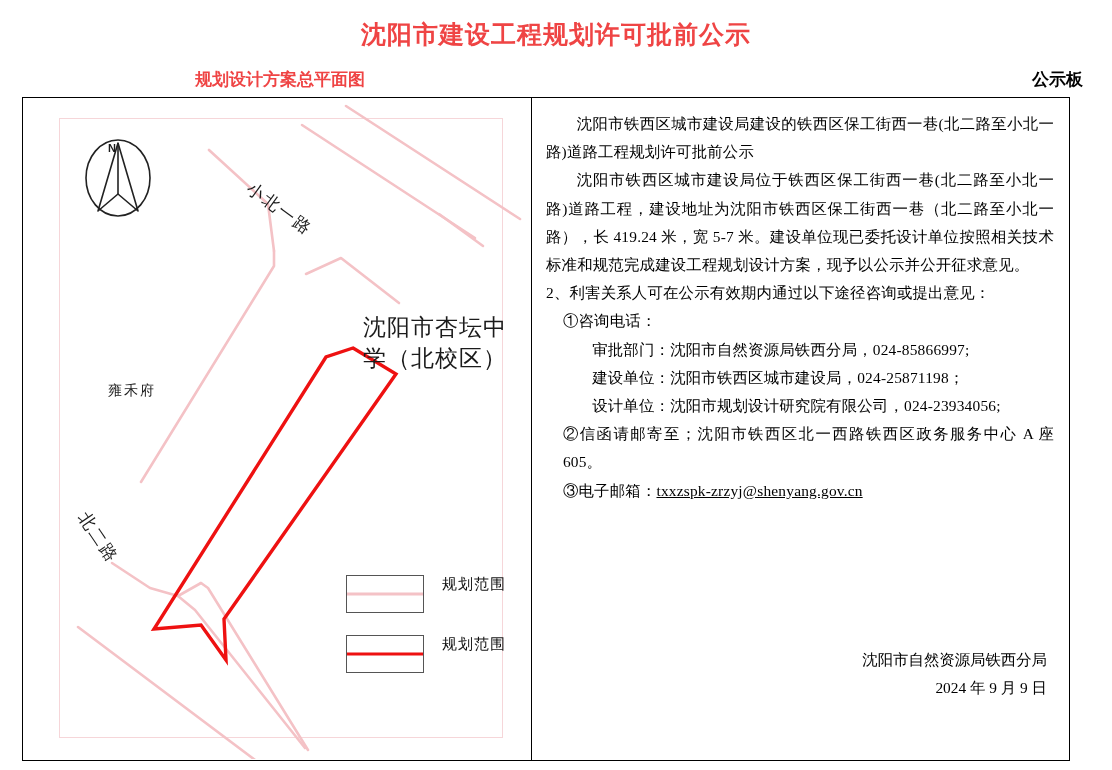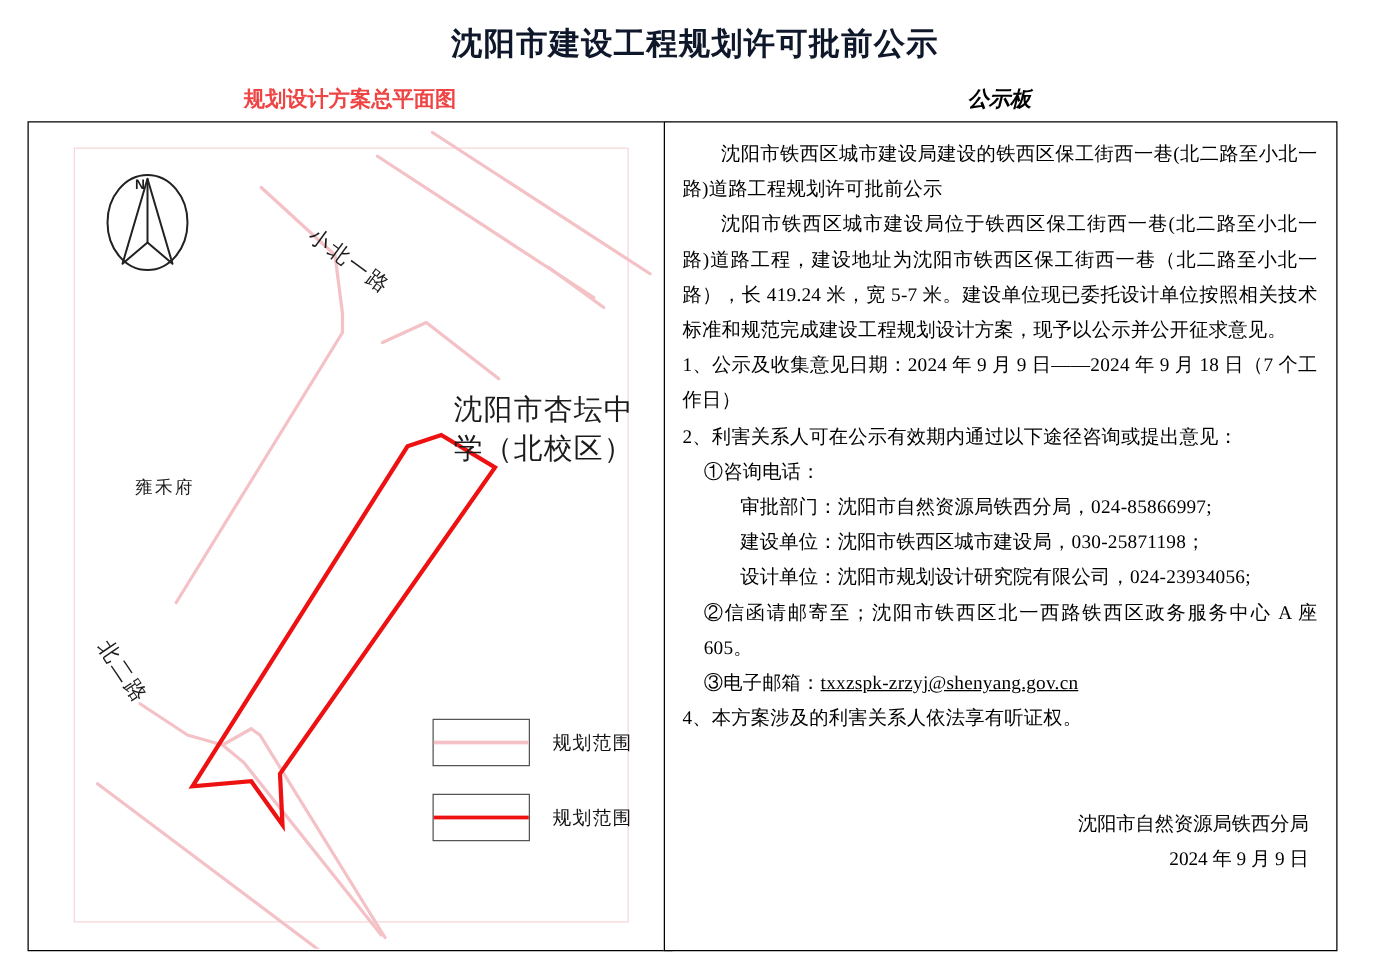--- a/index.html
+++ b/index.html
@@ -18,44 +18,43 @@
   
   #main-title {
     position: absolute;
     left: 0;
     top: 18px;
     width: 1112px;
     text-align: center;
     font-size: 25px;
     font-weight: bold;
     letter-spacing: 1px;
-    color: #0f172a;
+    color: #ef4444;
   }
 
   
   #left-heading {
     position: absolute;
     left: 22px;
     top: 68px;
     width: 516px;
     text-align: center;
     font-size: 17px;
     font-weight: bold;
     color: #ef4444;
   }
   #right-heading {
     position: absolute;
-    left: 527px;
+    left: 538px;
     top: 68px;
     width: 545px;
-    text-align: center;
+    text-align: right;
     font-size: 17px;
     font-weight: bold;
     color: #000;
-    font-style: italic;
   }
 
   
   #map-panel {
     position: absolute;
     left: 22px;
     top: 97px;
     width: 516px;
     height: 664px;
     border: 1.5px solid #000;
@@ -139,21 +138,21 @@
   }
 
   
   #legend {
     position: absolute;
     left: 323px;
     top: 477px;
   }
   .legend-row {
     display: flex;
-    align-items: center;
+    align-items: flex-start;
     margin-bottom: 22px;
   }
   .legend-swatch {
     width: 78px;
     height: 38px;
     border: 1px solid #555;
     box-sizing: border-box;
     position: relative;
     background: #fff;
   }
@@ -285,37 +284,35 @@
   </div>
 </div>
 
 <div id="notice-panel">
   <div id="notice-body">
 
     <p class="np indent">沈阳市铁西区城市建设局建设的铁西区保工街西一巷(北二路至小北一路)道路工程规划许可批前公示</p>
 
     <p class="np indent">沈阳市铁西区城市建设局位于铁西区保工街西一巷(北二路至小北一路)道路工程，建设地址为沈阳市铁西区保工街西一巷（北二路至小北一路），长 419.24 米，宽 5-7 米。建设单位现已委托设计单位按照相关技术标准和规范完成建设工程规划设计方案，现予以公示并公开征求意见。</p>
 
-    <p class="np">1、公示及收集意见日期：2024 年 9 月 9 日——2024 年 9 月 18 日（7 个工作日）</p>
 
     <p class="np">2、利害关系人可在公示有效期内通过以下途径咨询或提出意见：</p>
 
     <p class="np ind1">①咨询电话：</p>
 
     <p class="np ind2">审批部门：沈阳市自然资源局铁西分局，024-85866997;</p>
 
-    <p class="np ind2">建设单位：沈阳市铁西区城市建设局，030-25871198；</p>
+    <p class="np ind2">建设单位：沈阳市铁西区城市建设局，024-25871198；</p>
 
     <p class="np ind2">设计单位：沈阳市规划设计研究院有限公司，024-23934056;</p>
 
     <p class="np ind1">②信函请邮寄至；沈阳市铁西区北一西路铁西区政务服务中心 A 座 605。</p>
 
     <p class="np ind1"><span>③电子邮箱：</span><a class="email-link" href="#">txxzspk-zrzyj@shenyang.gov.cn</a></p>
 
 
-    <p class="np">4、本方案涉及的利害关系人依法享有听证权。</p>
   </div>
 
   <div id="sign-block">
     <div>沈阳市自然资源局铁西分局</div>
     <div>2024 年 9 月 9 日</div>
   </div>
 </div>
 
 </body></html>

